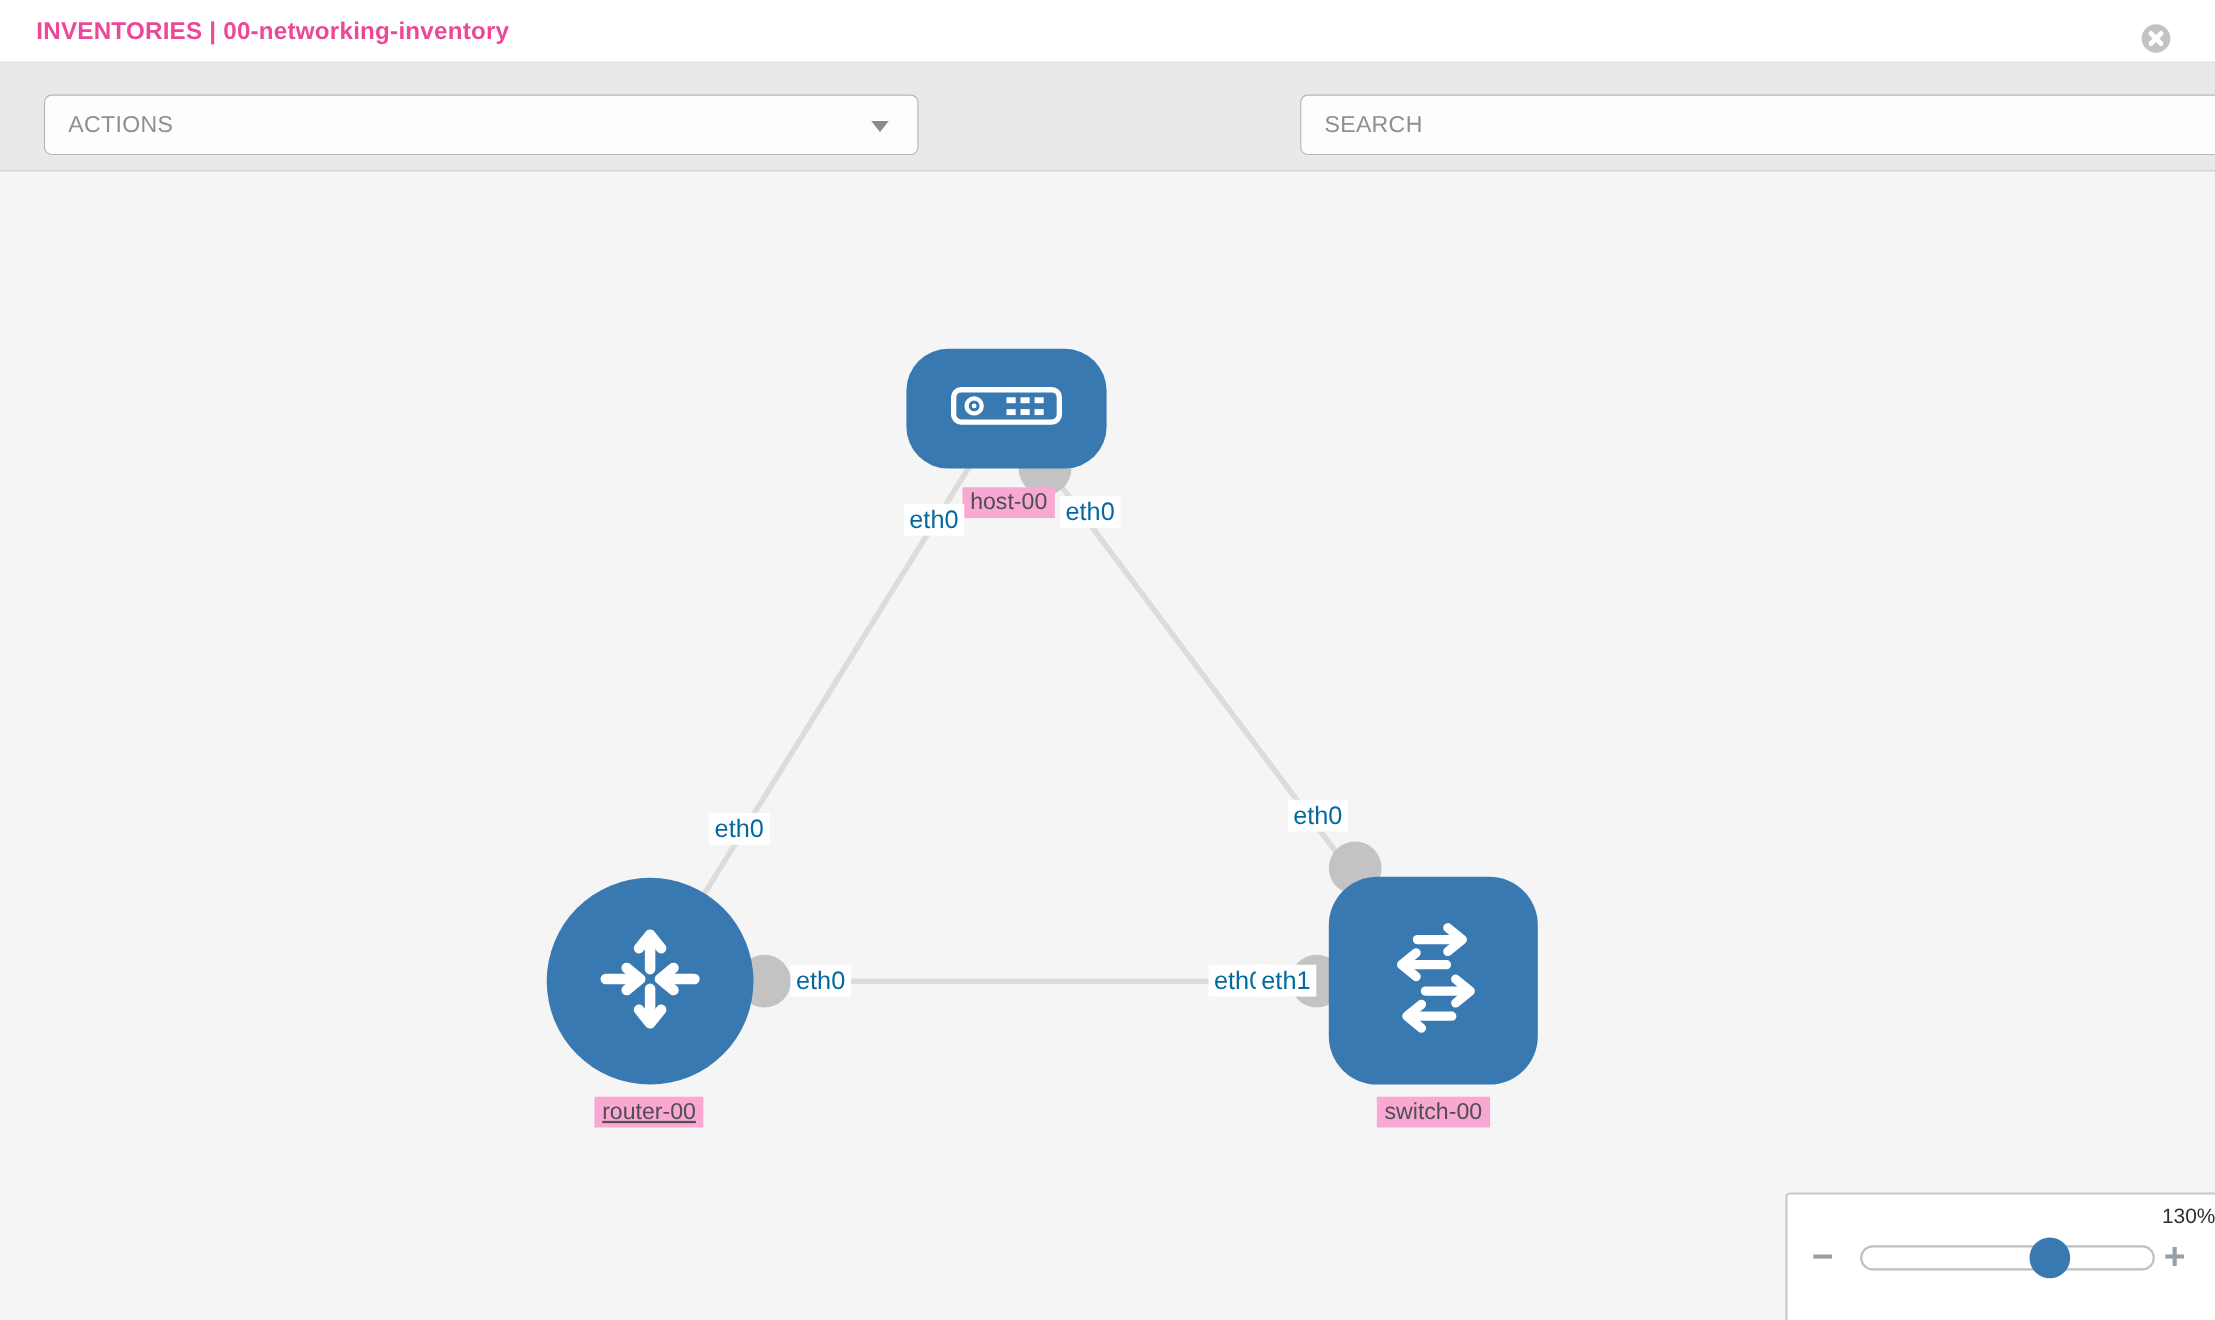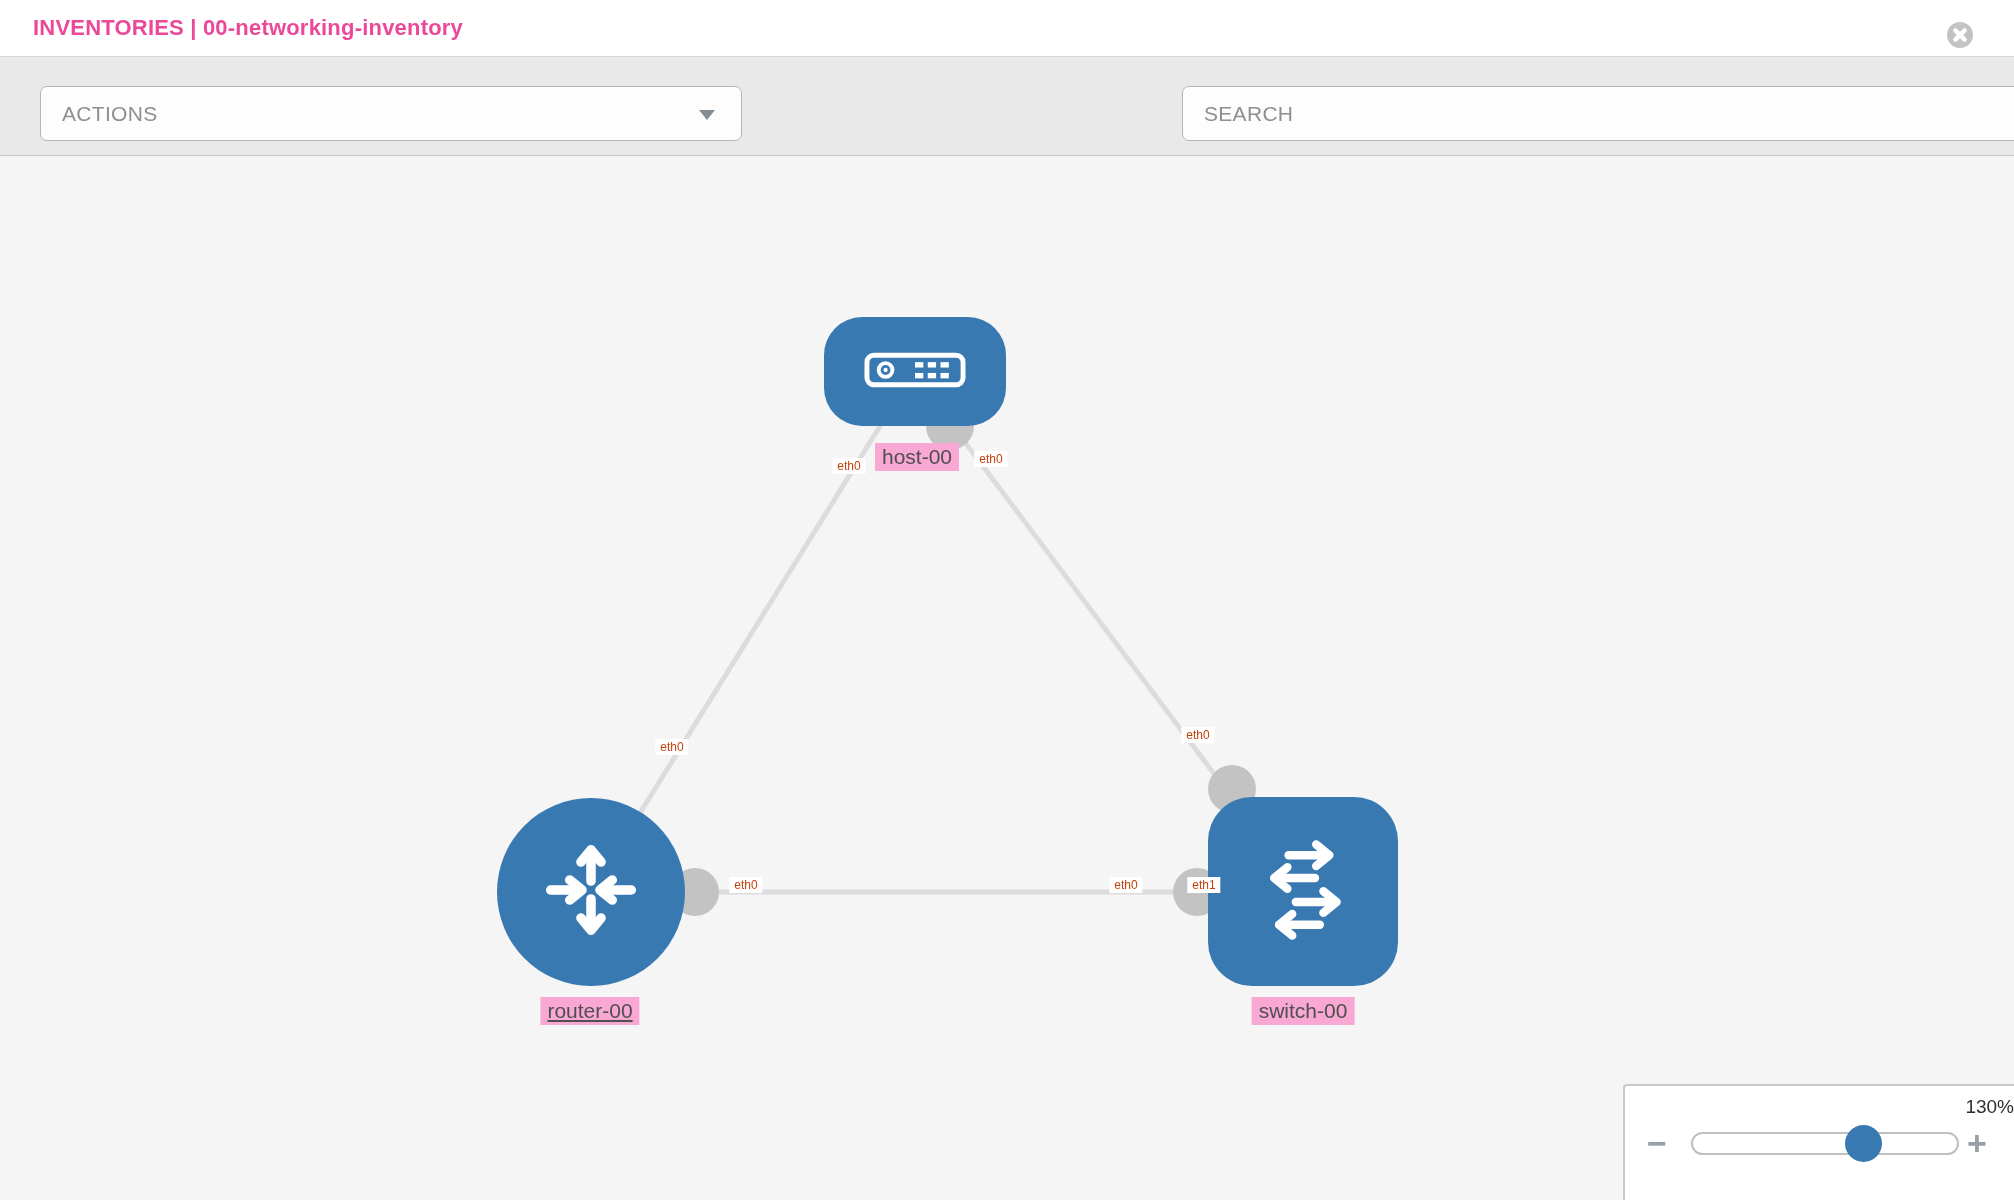--- a/index.html
+++ b/index.html
@@ -17,42 +17,42 @@
   
   .toolbar { position:absolute; left:0; top:57px; width:2014px; height:99px;
              background:#e9e9e9; border-bottom:1px solid #c3c3c3; }
   .select-box { position:absolute; top:29px; height:55px; background:#fdfdfd;
                 border:1px solid #b5b5b5; border-radius:7px; display:flex;
                 align-items:center; cursor:pointer; }
   .select-box .box-label { margin-left:21px; font-size:21px; color:#8f8f8f; letter-spacing:.3px; }
   .caret { position:absolute; right:26px; top:50%; margin-top:-4px; width:0; height:0;
            border-left:8px solid transparent; border-right:8px solid transparent;
            border-top:10px solid #848c94; }
-  .actions-box { left:40px; width:702px; }
+  .actions-box { left:40px; width:795px; }
   .search-box { left:1182px; width:922px; }
   .tool-icon { position:absolute; top:97px; width:36px; height:36px; border:none;
                background:transparent; cursor:pointer; }
   .icon-wrench { left:1048px; }
   .icon-key   { left:1116px; }
 
   
   .canvas { position:absolute; left:0; top:156px; width:2014px; height:1044px;
             background:#f5f5f5; }
   .topo-svg { position:absolute; left:0; top:0; }
 
   .node { position:absolute; background:#3879b2; display:flex;
           align-items:center; justify-content:center; cursor:pointer; }
   .node-host   { left:824px; top:317px; width:182px; height:109px; border-radius:38px; }
   .node-router { left:497px; top:798px; width:188px; height:188px; border-radius:50%; }
   .node-switch { left:1208px; top:797px; width:190px; height:189px; border-radius:44px; }
 
   .node-label { position:absolute; transform:translateX(-50%); background:#f9a8d4;
                 color:#4f4f4f; font-size:21px; padding:2px 7px; white-space:nowrap; }
   .if-label { position:absolute; transform:translateX(-50%); background:#ffffff;
-              color:#c2410c; font-size:12px; padding:1px 5px; white-space:nowrap; }
+              color:#0369a1; font-size:23px; padding:1px 5px; white-space:nowrap; }
 
   
   .zoom-panel { position:absolute; left:1623px; top:1084px; width:402px; height:128px;
                 background:#ffffff; border:2px solid #c9c9c9; border-radius:4px; }
   .zoom-value { position:absolute; left:0; top:10px; width:389px; text-align:right;
                 font-size:19px; color:#2f2f2f; }
   .zoom-btn { position:absolute; border:none; background:transparent; color:#98a0a7;
               font-size:34px; font-weight:bold; line-height:34px; cursor:pointer; }
   .zoom-out { left:22px; top:40px; }
   .zoom-in  { left:342px; top:40px; }
@@ -170,21 +170,21 @@
 <span class="node-label" style="left:917px; top:443px;">host-00</span>
 <span class="node-label" style="left:590px; top:997px;text-decoration:underline;">router-00</span>
 <span class="node-label" style="left:1303px; top:997px;">switch-00</span>
 
 <span class="if-label" style="left:849px; top:458px;">eth0</span>
 <span class="if-label" style="left:991px; top:451px;">eth0</span>
 <span class="if-label" style="left:672px; top:739px;">eth0</span>
 <span class="if-label" style="left:1198px; top:727px;">eth0</span>
 <span class="if-label" style="left:746px; top:877px;">eth0</span>
 <span class="if-label" style="left:1126px; top:877px;">eth0</span>
-<span class="if-label" style="left:1204px; top:877px; z-index:2;">eth1</span>
+<span class="if-label" style="left:1169px; top:877px; z-index:2;">eth1</span>
 
 <div class="zoom-panel">
   <div class="zoom-value">130%</div>
   <button class="zoom-btn zoom-out">−</button>
   <div class="zoom-track"></div>
   <div class="zoom-thumb"></div>
   <button class="zoom-btn zoom-in">+</button>
 </div>
 
 </body></html>

